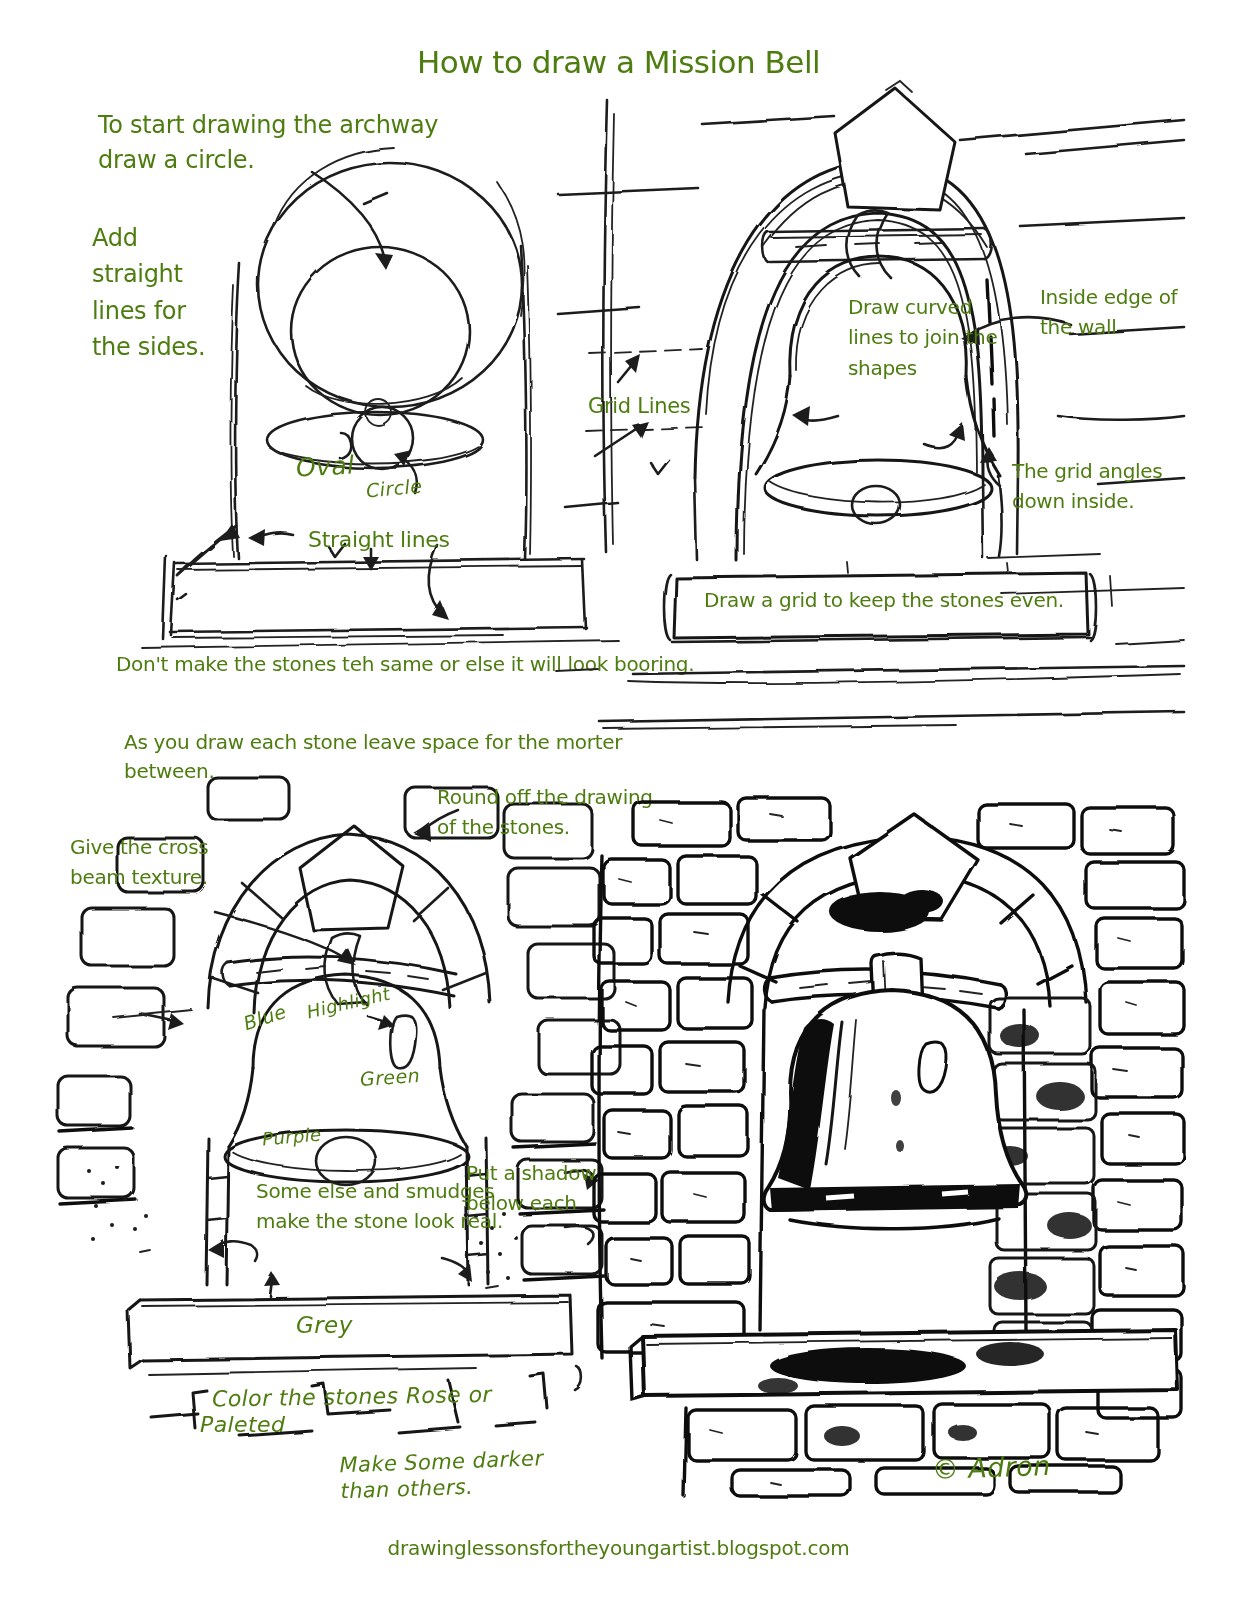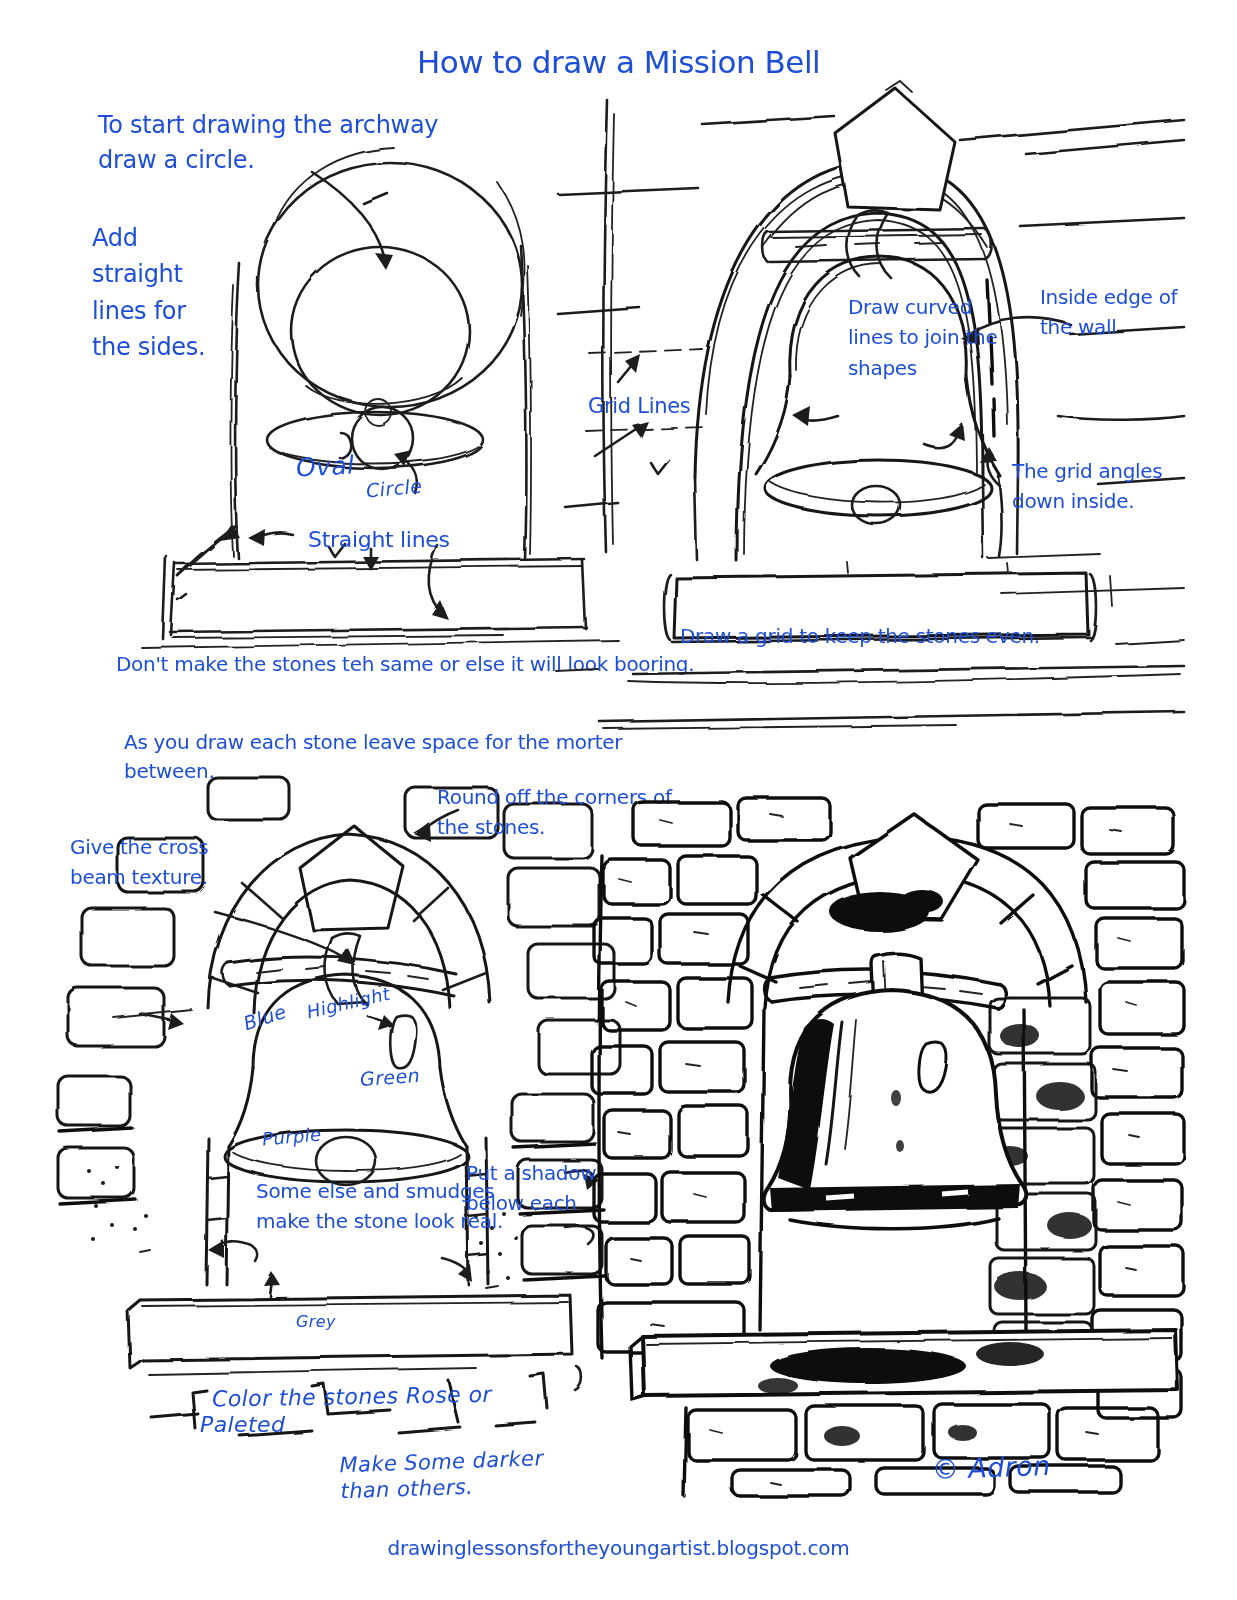--- a/index.html
+++ b/index.html
@@ -1,17 +1,17 @@
 <!DOCTYPE html>
 <html><head>
 <meta charset="utf-8">
 <style>
   html,body{margin:0;padding:0;background:#9a9a9a;}
   .page{position:relative;width:1237px;height:1600px;margin:0 auto;background:#ffffff;
-        color:#1d4ed8;font-family:"DejaVu Sans","Liberation Sans",sans-serif;overflow:hidden;}
+        color:#4d7c0f;font-family:"DejaVu Sans","Liberation Sans",sans-serif;overflow:hidden;}
   .t{position:absolute;}
   .title{font-size:31px;letter-spacing:-0.5px;text-align:center;left:0;right:0;top:44px;}
   .cap{font-size:20px;line-height:1.46;letter-spacing:-0.3px;}
   .capsm{font-size:20px;line-height:1.52;letter-spacing:-0.3px;}
   .scrawl{font-style:italic;letter-spacing:0.4px;}
   .footer{font-size:20px;text-align:center;left:0;right:0;top:1528px;letter-spacing:-0.2px;margin-top:8px;}
   svg.panel{position:absolute;overflow:visible;}
   .sk{fill:none;stroke:#1c1c1c;stroke-width:2.6;stroke-linecap:round;stroke-linejoin:round;}
   .skthin{fill:none;stroke:#242424;stroke-width:1.8;stroke-linecap:round;}
   .sk3{fill:none;stroke:#161616;stroke-width:3;stroke-linecap:round;stroke-linejoin:round;}
@@ -178,21 +178,21 @@
         <path class="sk" d="M 44 638 L 628 628"></path>
         <path class="skthin" d="M 48 645 L 400 641"></path>
       </g>
     </g>
   </svg>
 
   <div class="t cap" style="left:588px;top:391px;font-size:21px;">Grid Lines</div>
   <div class="t capsm" style="left:824px;top:292px;width:162px;margin-left:24px;">Draw curved lines to join the shapes</div>
   <div class="t capsm" style="left:1040px;top:282px;width:140px;">Inside edge of the wall</div>
   <div class="t capsm" style="left:1012px;top:456px;width:176px;">The grid angles down inside.</div>
-  <div class="t cap" style="left:680px;top:586px;width:380px;margin-top:36px;">Draw a grid to keep the stones even.</div>
+  <div class="t cap" style="left:704px;top:586px;width:380px;">Draw a grid to keep the stones even.</div>
 
   <svg class="panel" style="left:56px;top:776px;" width="566" height="716" viewBox="0 0 566 716">
     <defs>
       <filter id="r3" x="-6%" y="-6%" width="112%" height="112%">
         <feTurbulence type="fractalNoise" baseFrequency="0.016" numOctaves="2" seed="21" result="n"></feTurbulence>
         <feDisplacementMap in="SourceGraphic" in2="n" scale="4"></feDisplacementMap>
       </filter>
     </defs>
     <g filter="url(#r3)">
       <g>
@@ -284,29 +284,29 @@
         <path class="hd" d="M 216 496 L 208 510 L 224 509 Z"></path>
         <path class="sk" d="M 386 482 C 402 486 410 492 413 499"></path>
         <path class="hd" d="M 416 506 L 402 498 L 414 488 Z"></path>
         <path class="sk" d="M 508 396 C 532 390 542 398 535 408"></path>
         <path class="hd" d="M 531 414 L 528 398 L 543 404 Z"></path>
         <path class="sk" d="M 510 452 C 536 448 544 458 532 468"></path>
       </g>
     </g>
   </svg>
 
-  <div class="t capsm" style="left:437px;top:782px;width:235px;">Round off the corners of the stones.</div>
+  <div class="t capsm" style="left:437px;top:782px;width:235px;">Round off the drawing of the stones.</div>
   <div class="t capsm" style="left:70px;top:832px;width:150px;">Give the cross beam texture.</div>
   <div class="t scrawl" style="left:243px;top:1006px;font-size:19px;transform:rotate(-18deg);">Blue</div>
   <div class="t scrawl" style="left:306px;top:992px;font-size:18px;transform:rotate(-13deg);">Highlight</div>
   <div class="t scrawl" style="left:360px;top:1066px;font-size:19px;transform:rotate(-4deg);">Green</div>
   <div class="t scrawl" style="left:262px;top:1126px;font-size:18px;transform:rotate(-5deg);">Purple</div>
   <div class="t capsm" style="left:256px;top:1176px;width:250px;">Some else and smudges make the stone look real.</div>
   <div class="t capsm" style="left:466px;top:1158px;width:135px;">Put a shadow below each</div>
-  <div class="t scrawl" style="left:296px;top:1312px;font-size:16px;">Grey</div>
+  <div class="t scrawl" style="left:296px;top:1312px;font-size:23px;">Grey</div>
   <div class="t scrawl" style="left:212px;top:1384px;font-size:22px;transform:rotate(-1deg);width:300px;">Color the stones Rose or</div>
   <div class="t scrawl" style="left:200px;top:1412px;font-size:22px;">Paleted</div>
   <div class="t scrawl" style="left:340px;top:1448px;font-size:21px;width:250px;line-height:1.25;transform:rotate(-2deg);">Make Some darker than others.</div>
 
   <svg class="panel" style="left:590px;top:796px;" width="600" height="706" viewBox="0 0 600 706">
     <defs>
       <filter id="r4" x="-6%" y="-6%" width="112%" height="112%">
         <feTurbulence type="fractalNoise" baseFrequency="0.014" numOctaves="2" seed="31" result="n"></feTurbulence>
         <feDisplacementMap in="SourceGraphic" in2="n" scale="4"></feDisplacementMap>
       </filter>

